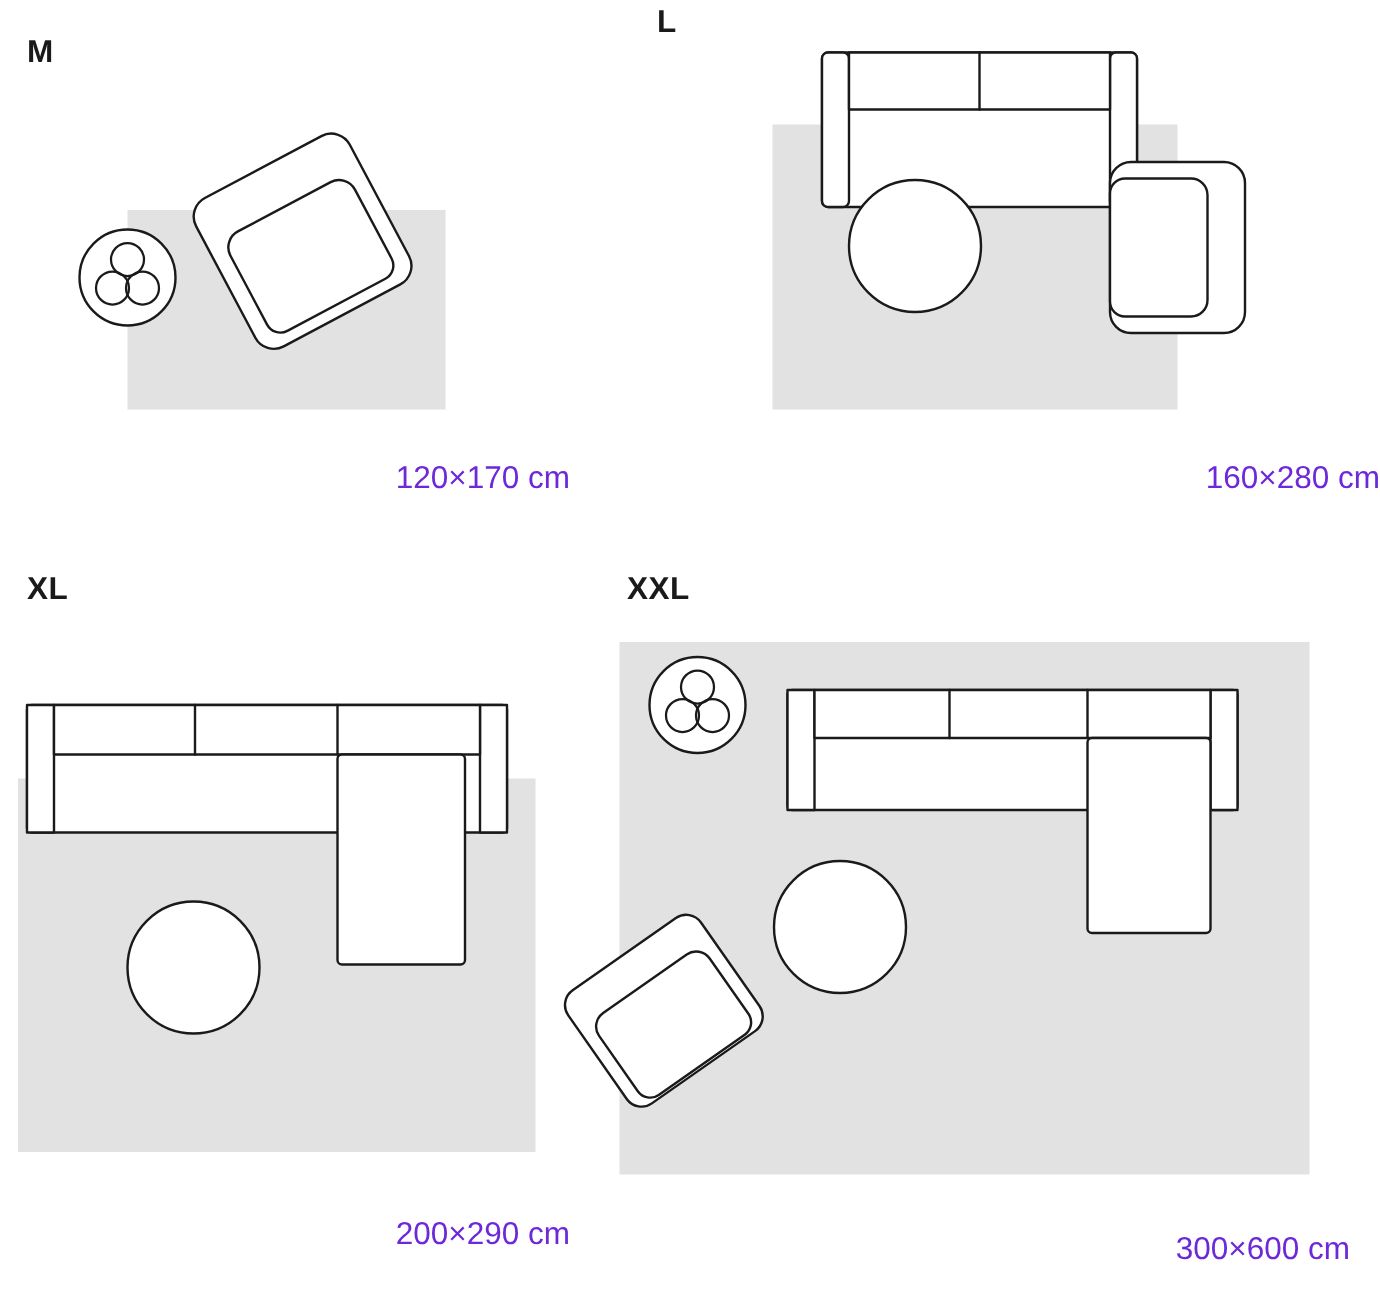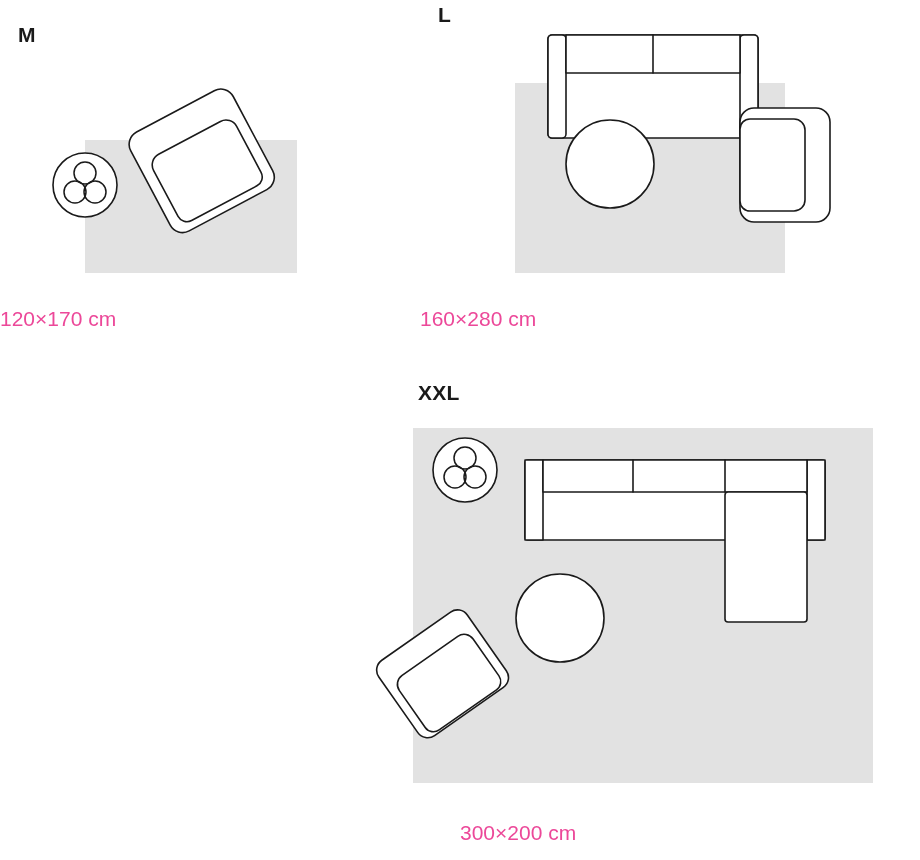--- a/index.html
+++ b/index.html
@@ -27,22 +27,22 @@
     position: absolute;
     font-weight: bold;
     font-size: 21px;
     letter-spacing: 0.3px;
     color: #1a1a1a;
     line-height: 1;
   }
   .panel-caption {
     position: absolute;
     font-size: 21px;
-    color: #ec4899;
-    text-align: left;
+    color: #6d28d9;
+    text-align: right;
     line-height: 1;
     white-space: nowrap;
   }
   .scene {
     position: absolute;
   }
   svg {
     display: block;
     overflow: visible;
   }
@@ -122,20 +122,46 @@
         <g transform="rotate(90 365 145)">
           <path class="furn" d="M322 100 h86 a14 14 0 0 1 14 14 v62 a14 14 0 0 1 -14 14 h-86 a14 14 0 0 1 -14 -14 v-62 a14 14 0 0 1 14 -14 z"></path>
           <path class="furn" d="M330 125 h70 a11 11 0 0 1 11 11 v44 a10 10 0 0 1 -10 10 h-72 a10 10 0 0 1 -10 -10 v-44 a11 11 0 0 1 11 -11 z"></path>
         </g>
       </svg>
     </div>
 
     <div class="panel-caption" style="left:0; top:308px; width:500px;">160×280 cm</div>
   </div>
 
+  <div class="panel" style="left:0; top:370px; width:420px; height:490px;">
+
+    <div class="panel-label" style="left:18px; top:12px;">XL</div>
+
+    <div class="scene" style="left:0px; top:60px; width:420px; height:360px;">
+      <svg width="420" height="360" viewBox="0 0 420 360">
+
+        <rect class="rug" x="12" y="89" width="345" height="249"></rect>
+
+        <g>
+          <rect class="furn" x="18" y="40" width="320" height="85" rx="3"></rect>
+          <rect class="furn" x="18" y="40" width="18" height="85"></rect>
+          <rect class="furn" x="320" y="40" width="18" height="85"></rect>
+          <rect class="furn" x="36" y="40" width="284" height="33"></rect>
+          <line class="furn-line" x1="130" y1="40" x2="130" y2="73"></line>
+          <line class="furn-line" x1="225" y1="40" x2="225" y2="73"></line>
+
+          <rect class="furn" x="225" y="73" width="85" height="140" rx="3"></rect>
+        </g>
+
+        <circle class="furn" cx="129" cy="215" r="44"></circle>
+      </svg>
+    </div>
+
+    <div class="panel-caption" style="left:0; top:442px; width:380px;">200×290 cm</div>
+  </div>
 
   <div class="panel" style="left:400px; top:370px; width:500px; height:490px;">
 
     <div class="panel-label" style="left:18px; top:12px;">XXL</div>
 
     <div class="scene" style="left:0px; top:48px; width:500px; height:400px;">
       <svg width="500" height="400" viewBox="0 0 500 400">
 
         <rect class="rug" x="13" y="10" width="460" height="355"></rect>
 
@@ -159,16 +185,16 @@
           <circle class="plant-line" cx="75" cy="59" r="11"></circle>
         </g>
 
         <g transform="rotate(-35 42 255)">
           <path class="furn" d="M0 210 h84 a12 12 0 0 1 12 12 v68 a12 12 0 0 1 -12 12 h-84 a12 12 0 0 1 -12 -12 v-68 a12 12 0 0 1 12 -12 z"></path>
           <path class="furn" d="M8 234 h68 a11 11 0 0 1 11 11 v45 a10 10 0 0 1 -10 10 h-70 a10 10 0 0 1 -10 -10 v-45 a11 11 0 0 1 11 -11 z"></path>
         </g>
       </svg>
     </div>
 
-    <div class="panel-caption" style="left:60px; top:452px; width:440px;">300×200 cm</div>
+    <div class="panel-caption" style="left:60px; top:452px; width:440px;">300×600 cm</div>
   </div>
 
 </div>
 
 </body></html>

